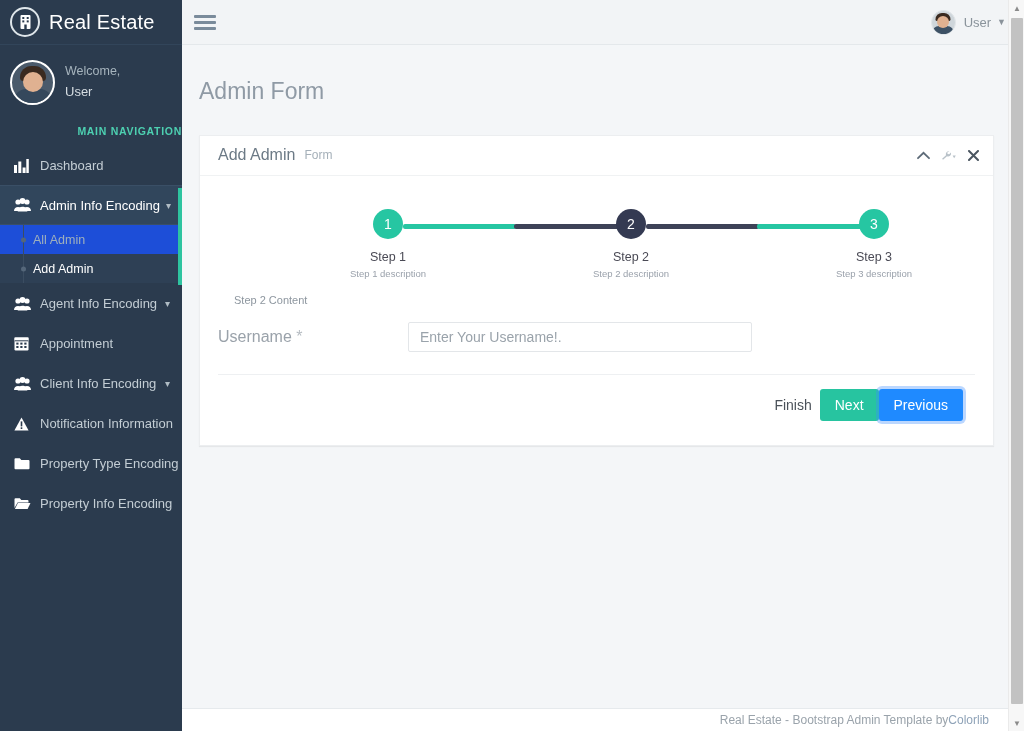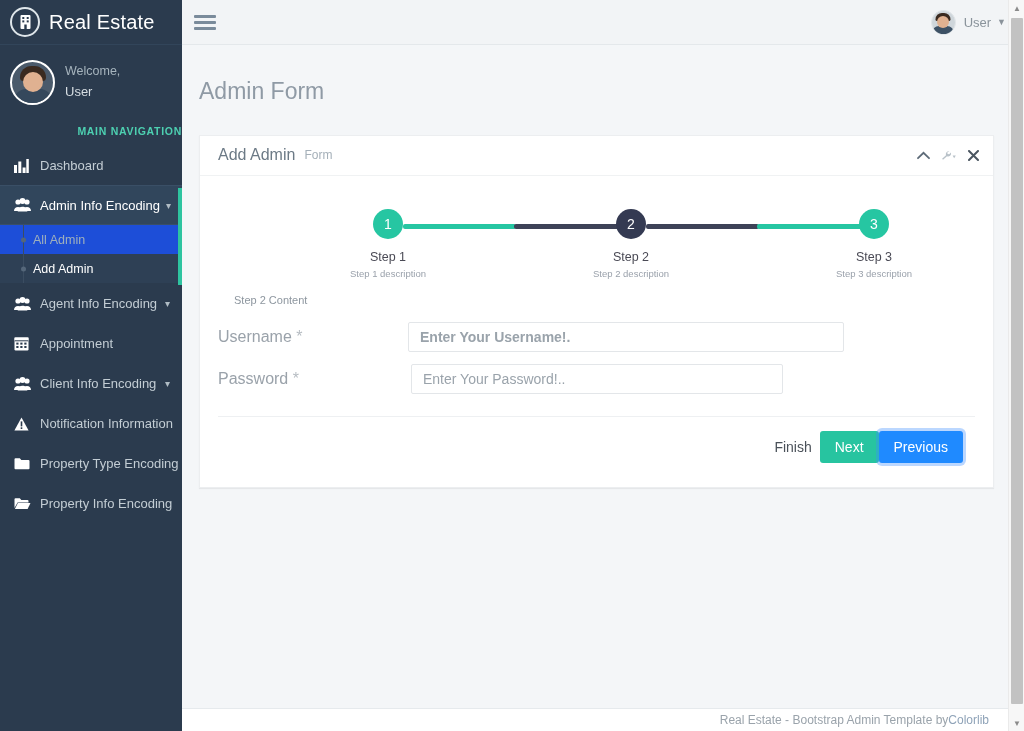--- a/index.html
+++ b/index.html
@@ -254,21 +254,21 @@
     border: 1px solid #e3e6e9;
     border-radius: 2px;
     padding: 0 11px;
     font-size: 14px;
     color: #55606a;
     background: #ffffff;
     outline: none;
     font-family: "Liberation Sans", sans-serif;
   }
   .form-input::placeholder { color: #9aa3ab; }
-  #username-input { width: 436px; font-weight: bold; }
+  #username-input { width: 344px; }
   #password-input { width: 372px; margin-left: 3px; }
 
   .card-divider {
     border-top: 1px solid #eef0f2;
     margin: 22px 0 0 0;
   }
   .btn-row {
     display: flex; align-items: center; justify-content: flex-end;
     gap: 0;
     padding: 14px 12px 18px 0;
@@ -552,27 +552,20 @@
           <h2 class="section-title">Step 2 Content</h2>
 
           <div class="form-row">
             <label class="form-label">
               <span>Username</span>
               <span class="req">*</span>
             </label>
             <input id="username-input" class="form-input" type="text" placeholder="Enter Your Username!." style="">
           </div>
 
-          <div class="form-row">
-            <label class="form-label">
-              <span>Password</span>
-              <span class="req">*</span>
-            </label>
-            <input id="password-input" class="form-input" type="text" placeholder="Enter Your Password!.." style="">
-          </div>
 
           <div class="card-divider"></div>
 
           <div class="btn-row">
             <button class="btn btn-finish">Finish</button>
             <button class="btn btn-next">Next</button>
             <button class="btn btn-prev">Previous</button>
           </div>
 
         </div>

